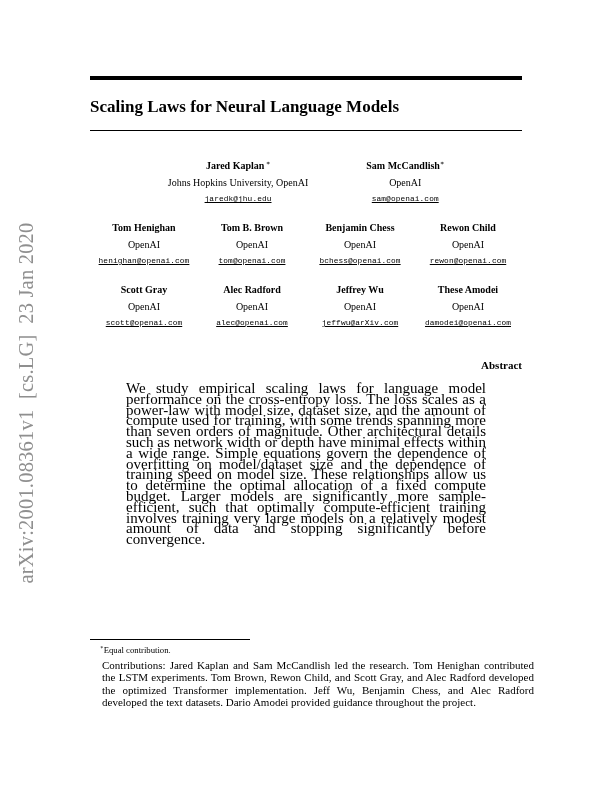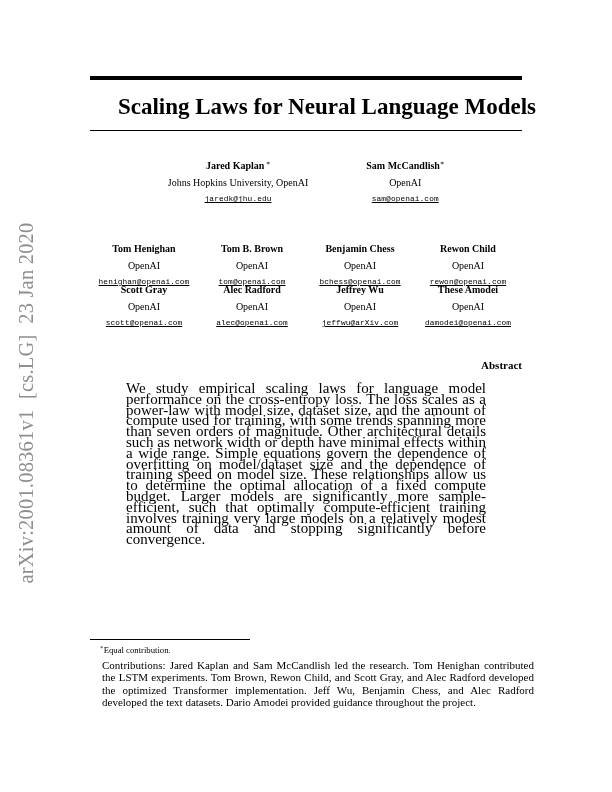--- a/index.html
+++ b/index.html
@@ -41,44 +41,44 @@
     position: absolute;
     top: 76px;
     left: 0;
     width: 432px;
     height: 4px;
     background: #000000;
   }
   .paper-title {
     position: absolute;
     top: 96px;
-    left: 14px;
-    width: 432px;
-    text-align: right;
-    font-size: 23px;
+    left: 0;
+    width: 432px;
+    text-align: left;
+    font-size: 17px;
     font-weight: bold;
     line-height: 22px;
   }
   .rule-thin {
     position: absolute;
     top: 130px;
     left: 0;
     width: 432px;
     height: 1.4px;
     background: #000000;
   }
   .authors-row {
     position: absolute;
     left: 0;
     width: 432px;
     display: flex;
   }
   .authors-row.row-1 { top: 154px; justify-content: center; gap: 58px; }
   .authors-row.row-4col { justify-content: space-between; }
-  .authors-row.row-2 { top: 219px; margin-top: 21px; }
+  .authors-row.row-2 { top: 219px; }
   .authors-row.row-3 { top: 281px; }
   .authors-row.row-4col .author { flex: 1 1 0; }
   .author { text-align: center; }
   .author-name { font-size: 10px; font-weight: bold; line-height: 17px; }
   .author-name sup { font-size: 62%; vertical-align: super; font-weight: bold; }
   .author-affil { font-size: 10px; line-height: 17px; }
   .author-email {
     font-family: "Liberation Mono", "DejaVu Sans Mono", monospace;
     font-size: 7.8px;
     line-height: 17px;

